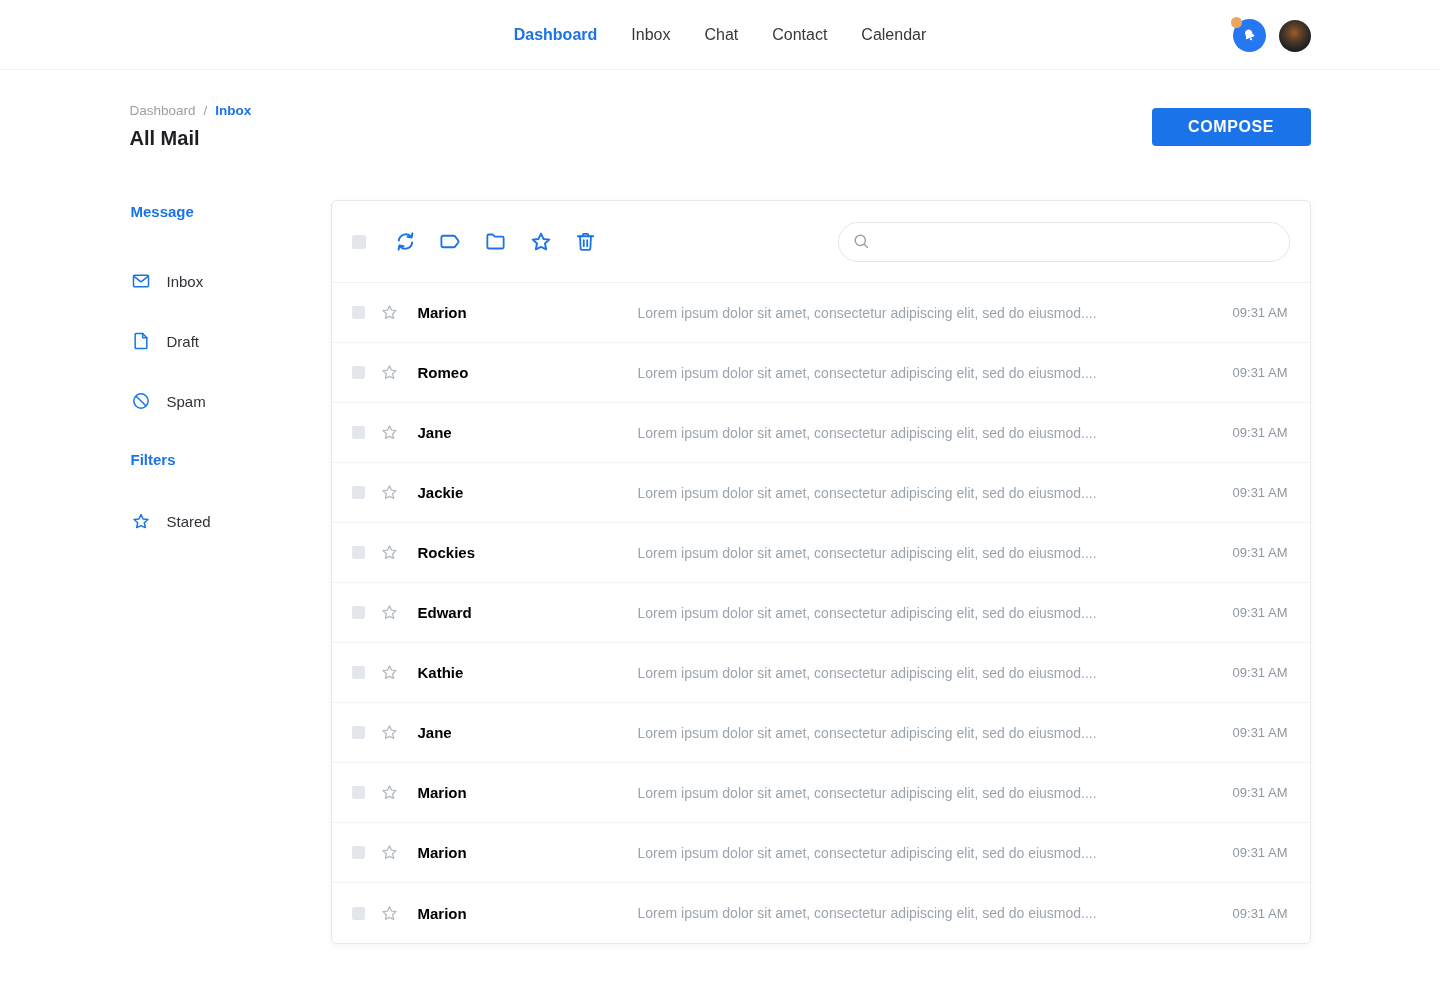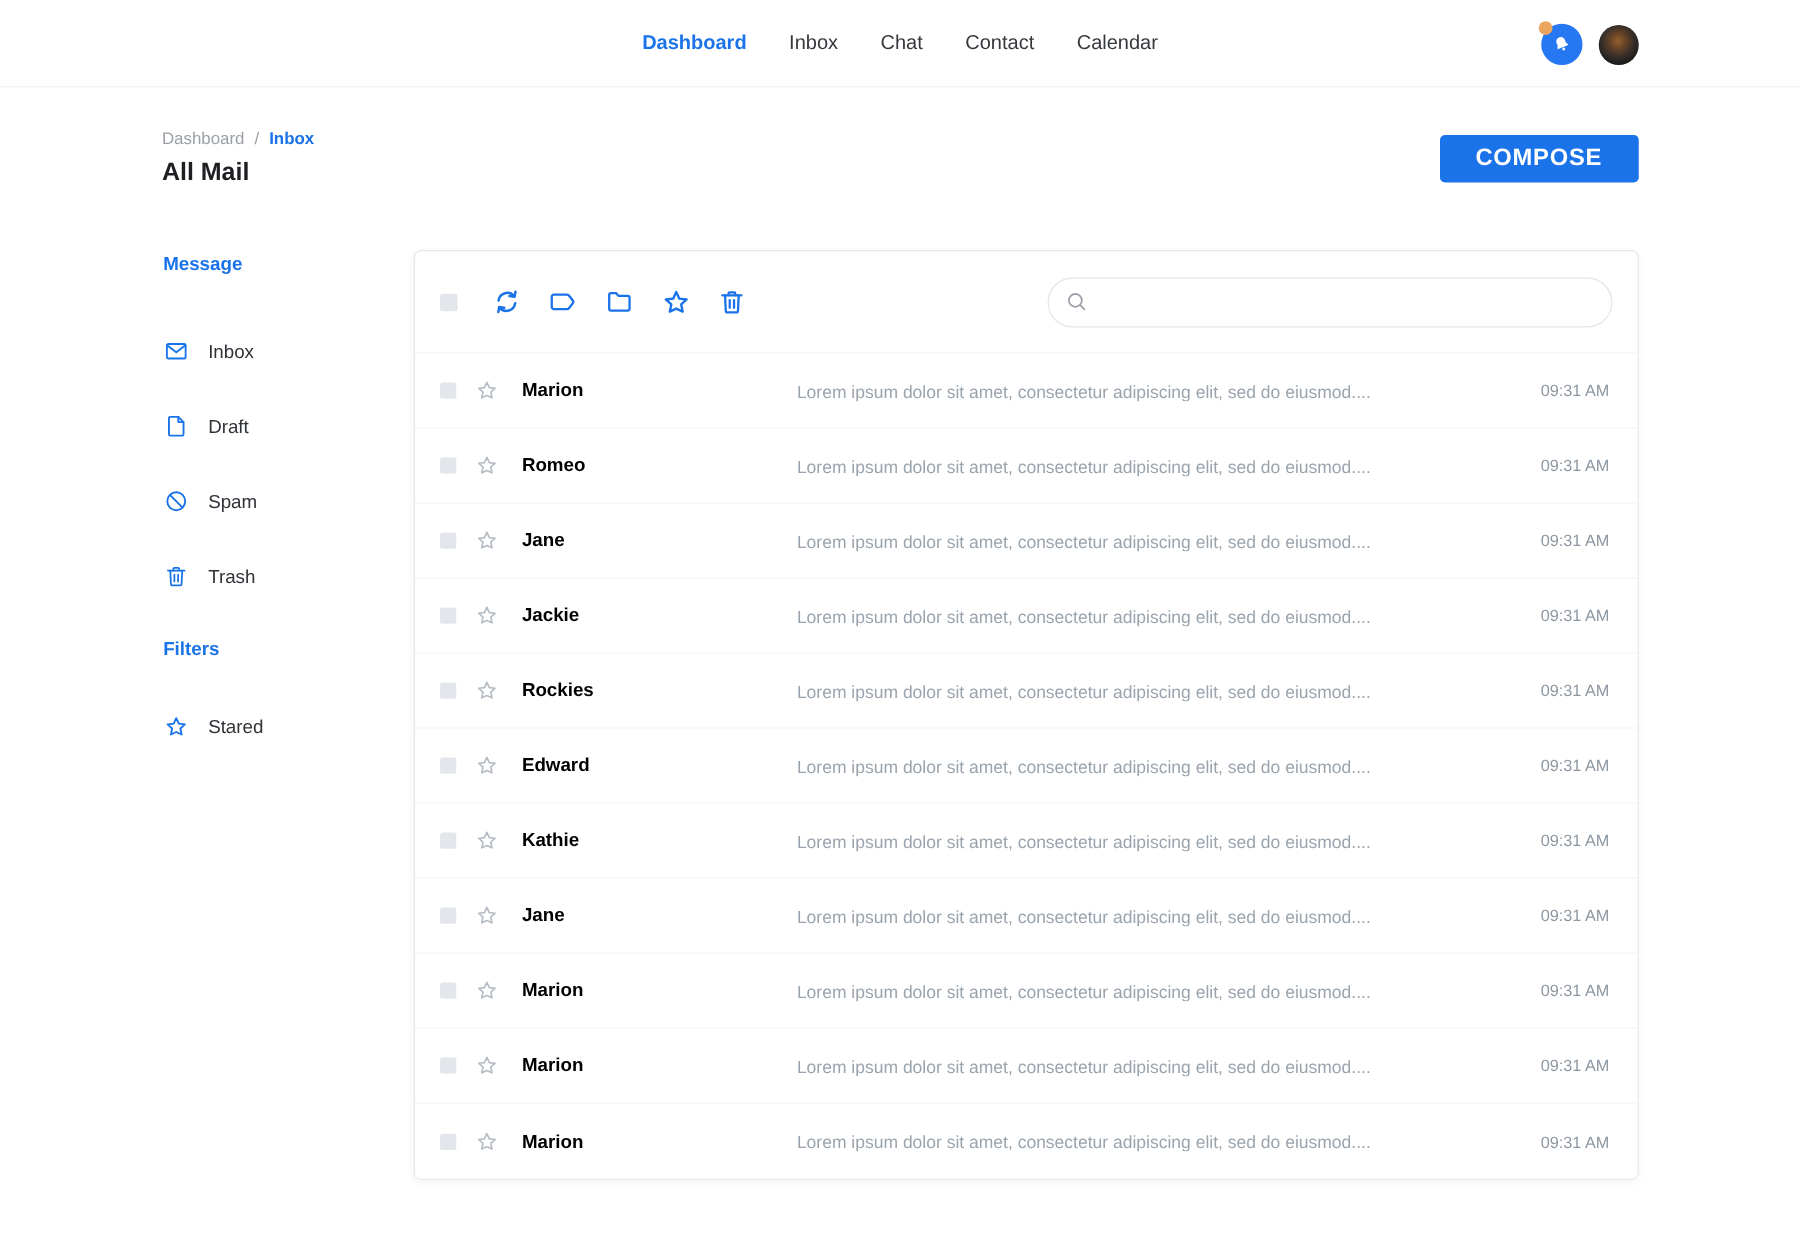--- a/index.html
+++ b/index.html
@@ -25,21 +25,21 @@
   .avatar { width: 32px; height: 32px; border-radius: 50%; cursor: pointer;
     background: radial-gradient(circle at 48% 40%, #96622f 0%, #6b4526 22%, #3a302a 48%, #17181a 78%, #0d0e0f 100%); }
   
   .container { width: 1181px; margin: 0 auto; }
   .header-row { display: flex; justify-content: space-between; align-items: flex-start; margin-top: 33px; }
   .breadcrumb { font-size: 13.5px; color: #9aa0a6; display: flex; gap: 8px; align-items: center; }
   .crumb-parent { cursor: pointer; }
   .crumb-current { color: #1a73e8; font-weight: 600; cursor: pointer; }
   .page-title { font-size: 20px; font-weight: 700; color: #1d1f23; margin-top: 9px; }
   .compose-btn { width: 159px; height: 38px; background: #1a73e8; color: #fff; border: none;
-    border-radius: 4px; font-family: inherit; font-size: 19px; font-weight: 700; letter-spacing: .6px;
+    border-radius: 4px; font-family: inherit; font-size: 16px; font-weight: 700; letter-spacing: .6px;
     margin-top: 5px; cursor: pointer; }
   
   .content { display: flex; margin-top: 50px; }
   .sidebar { width: 201px; flex-shrink: 0; padding-left: 1px; }
   .side-heading { font-size: 15px; font-weight: 700; color: #1a73e8; height: 20px; line-height: 20px; }
   .side-heading.first { margin: 2px 0 29px 0; }
   .side-heading.second { margin: 19px 0 21px 0; }
   .side-item { height: 60px; display: flex; align-items: center; cursor: pointer; }
   .side-item .icon { width: 20px; height: 20px; margin-right: 16px; display: flex;
     align-items: center; justify-content: center; color: #1a73e8; }
@@ -140,31 +140,20 @@
       <div class="side-item">
         <span class="icon">
           <svg width="20" height="20" viewBox="0 0 24 24" fill="none" stroke="currentColor" stroke-width="1.8">
             <circle cx="12" cy="12" r="8.6"></circle>
             <path d="M5.9 5.9l12.2 12.2"></path>
           </svg>
         </span>
         <span class="label">Spam</span>
       </div>
 
-      <div class="side-item">
-        <span class="icon">
-          <svg width="20" height="20" viewBox="0 0 24 24" fill="none" stroke="currentColor" stroke-width="1.7" stroke-linecap="round" stroke-linejoin="round">
-            <path d="M4 6.5h16"></path>
-            <path d="M9.2 6.5V5a1 1 0 0 1 1-1h3.6a1 1 0 0 1 1 1v1.5"></path>
-            <path d="M6.3 6.5l.6 13a1.4 1.4 0 0 0 1.4 1.3h7.4a1.4 1.4 0 0 0 1.4-1.3l.6-13"></path>
-            <path d="M10.2 10.5v6.5M13.8 10.5v6.5"></path>
-          </svg>
-        </span>
-        <span class="label">Trash</span>
-      </div>
 
       <div class="side-heading second">Filters</div>
 
       <div class="side-item">
         <span class="icon">
           <svg width="21" height="21" viewBox="0 0 24 24" fill="none" stroke="currentColor" stroke-width="1.8" stroke-linejoin="round">
             <path d="M12 3.6l2.47 5.34 5.85.63-4.36 3.96 1.2 5.77L12 16.9l-5.16 2.4 1.2-5.77-4.36-3.96 5.85-.63L12 3.6z"></path>
           </svg>
         </span>
         <span class="label">Stared</span>

